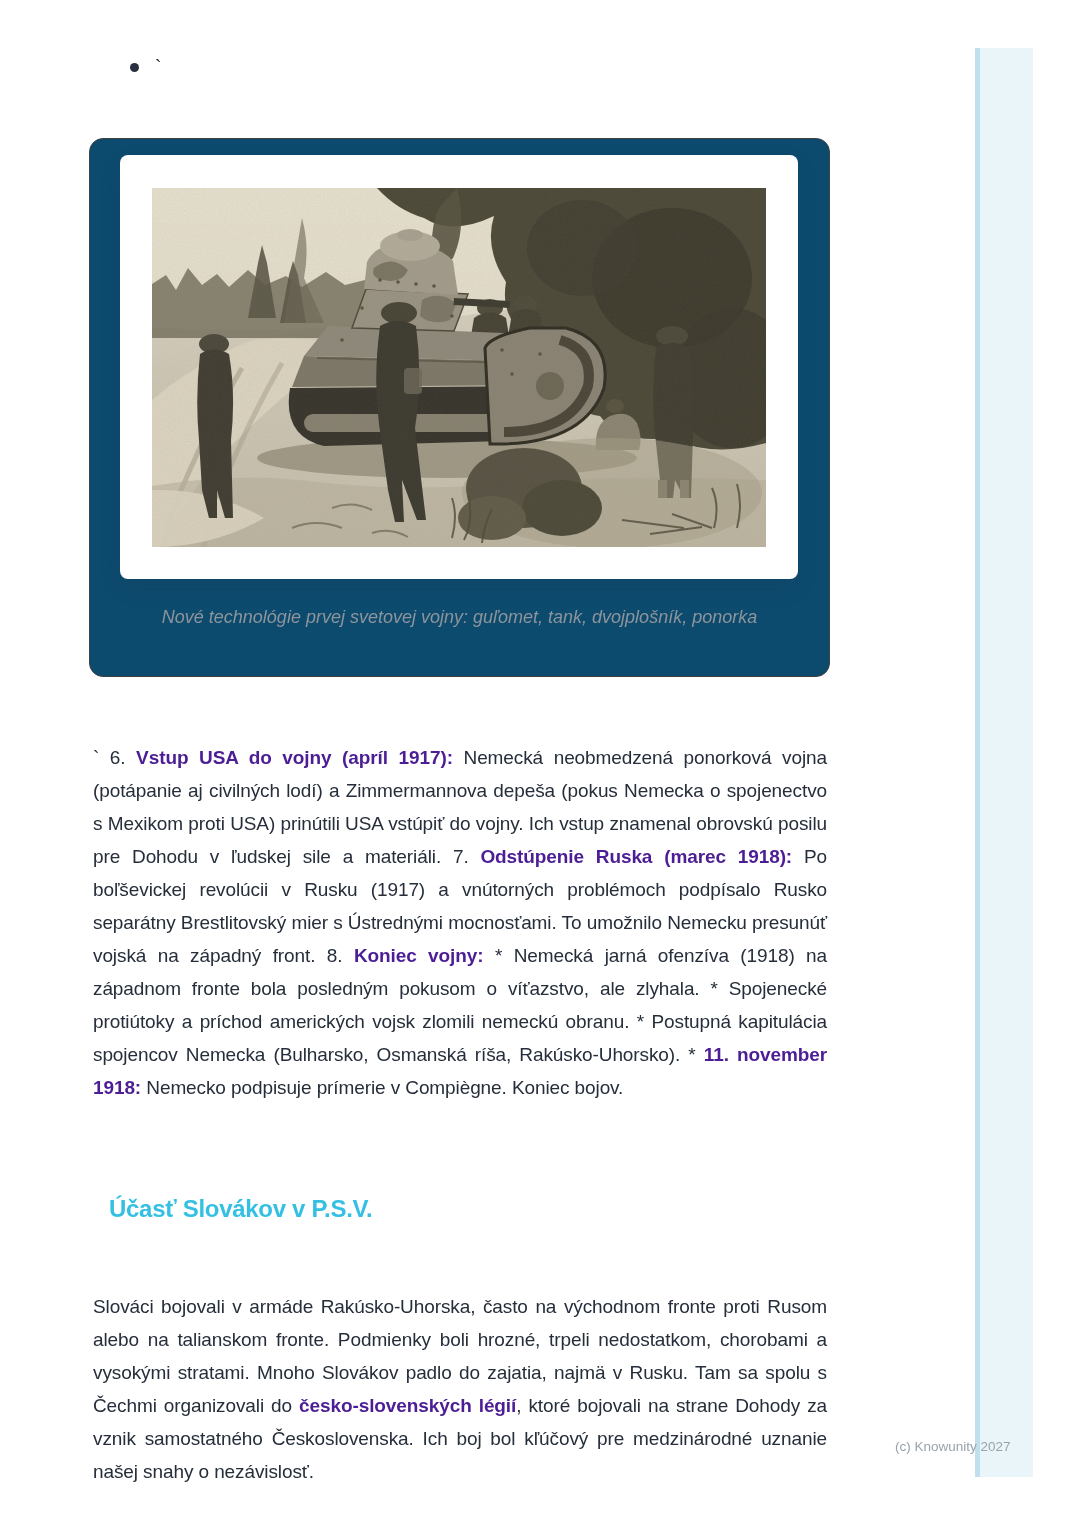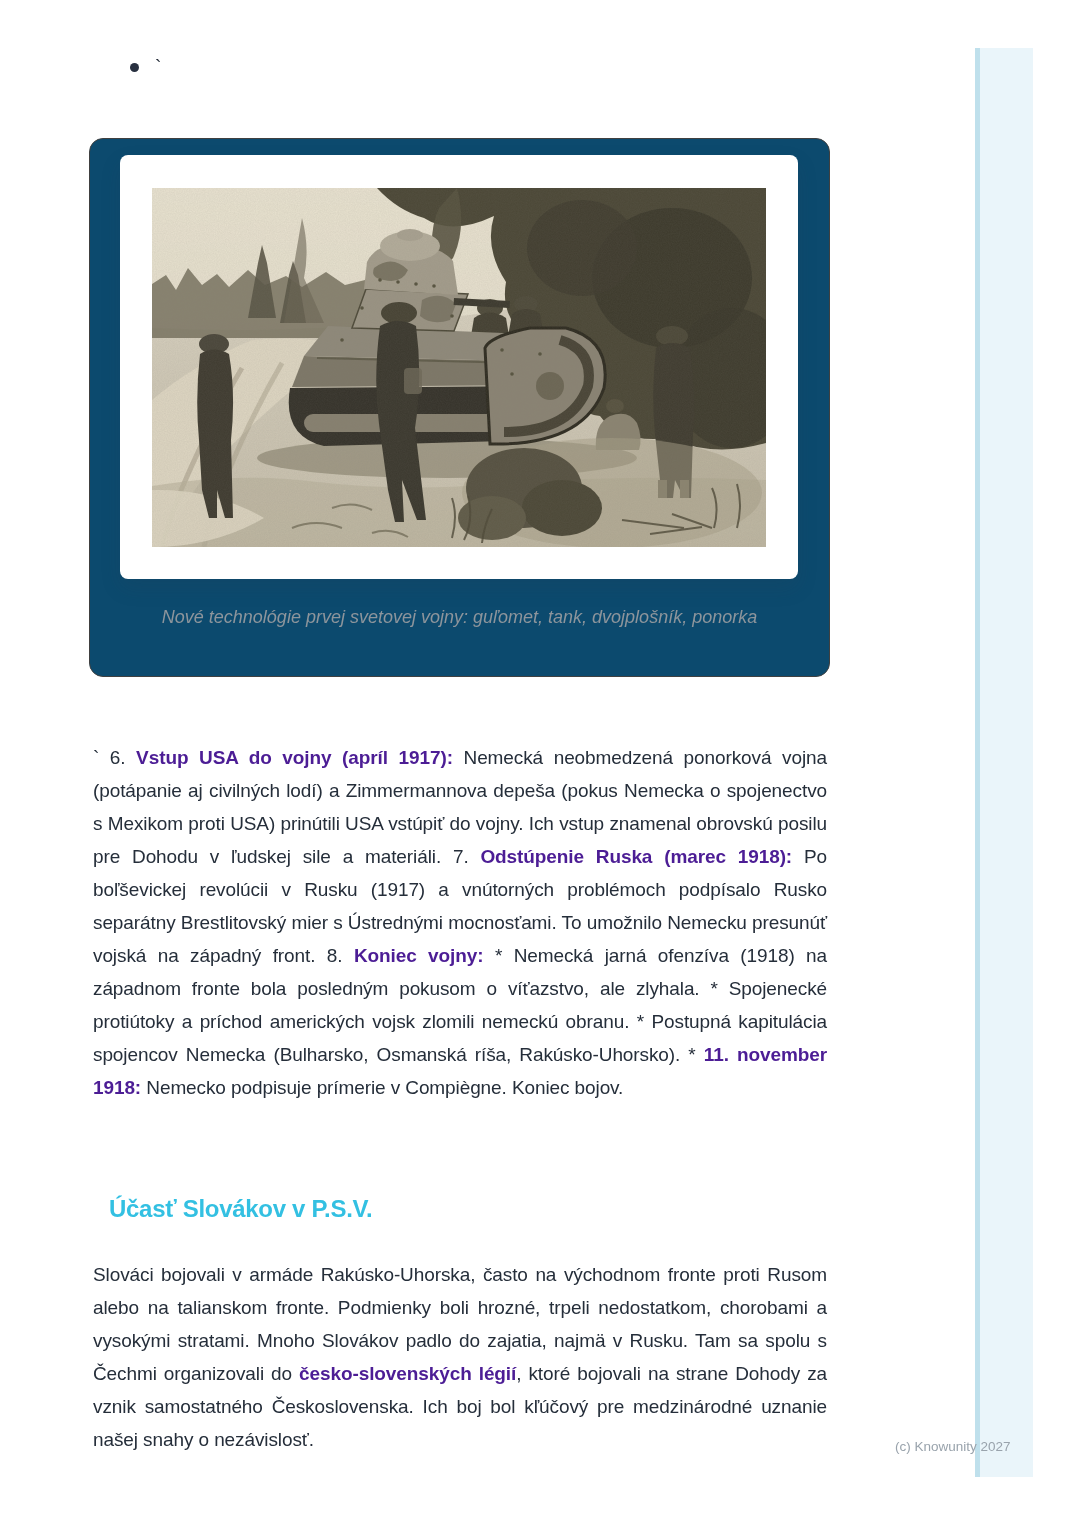--- a/index.html
+++ b/index.html
@@ -20,21 +20,21 @@
         display:flex;align-items:center;justify-content:center;}
   svg.photo{width:614px;height:359px;display:block;}
   .caption{position:absolute;left:0;right:0;top:468px;text-align:center;
         font-style:italic;color:#8d959c;font-size:18px;}
 
   
   .para{position:absolute;left:93px;width:734px;font-size:19px;line-height:33px;
         color:#252e3a;text-align:justify;letter-spacing:-0.1px;}
   .para strong{font-weight:700;color:#4c1d95;}
   .p1{top:722px;}
-  .p2{top:1239px;}
+  .p2{top:1271px;}
   .section-heading{position:absolute;left:93px;top:1179px;margin:16px;
         font-size:24px;font-weight:700;letter-spacing:-0.3px;color:#33c0e2;}
 
   
   .sidebar-band{position:absolute;left:975px;top:48px;width:58px;height:1429px;
         background:#eaf5fa;border-left:5px solid #bfe0ec;box-sizing:border-box;}
 
   .watermark{position:absolute;left:895px;top:1439px;font-size:13.5px;color:#99a3ac;z-index:5;}
 </style>
 </head>

